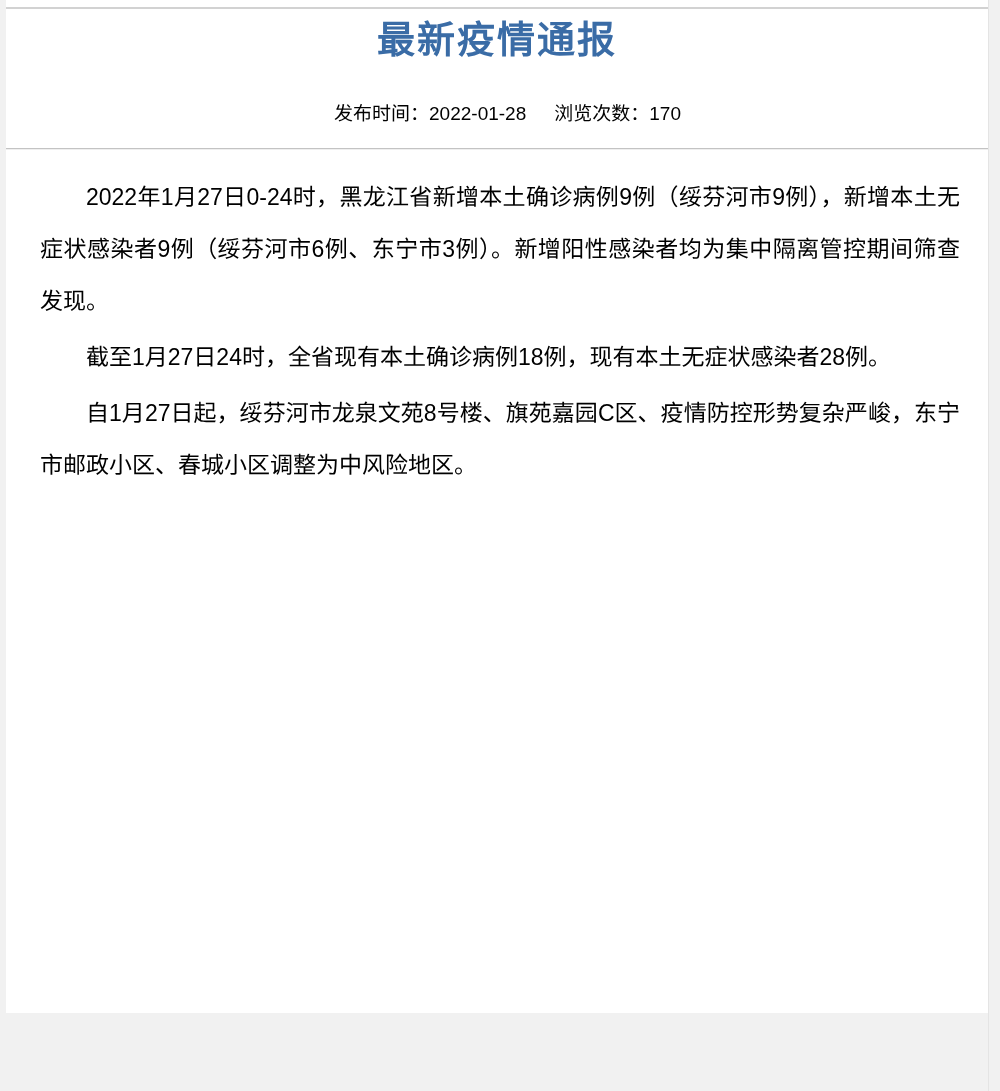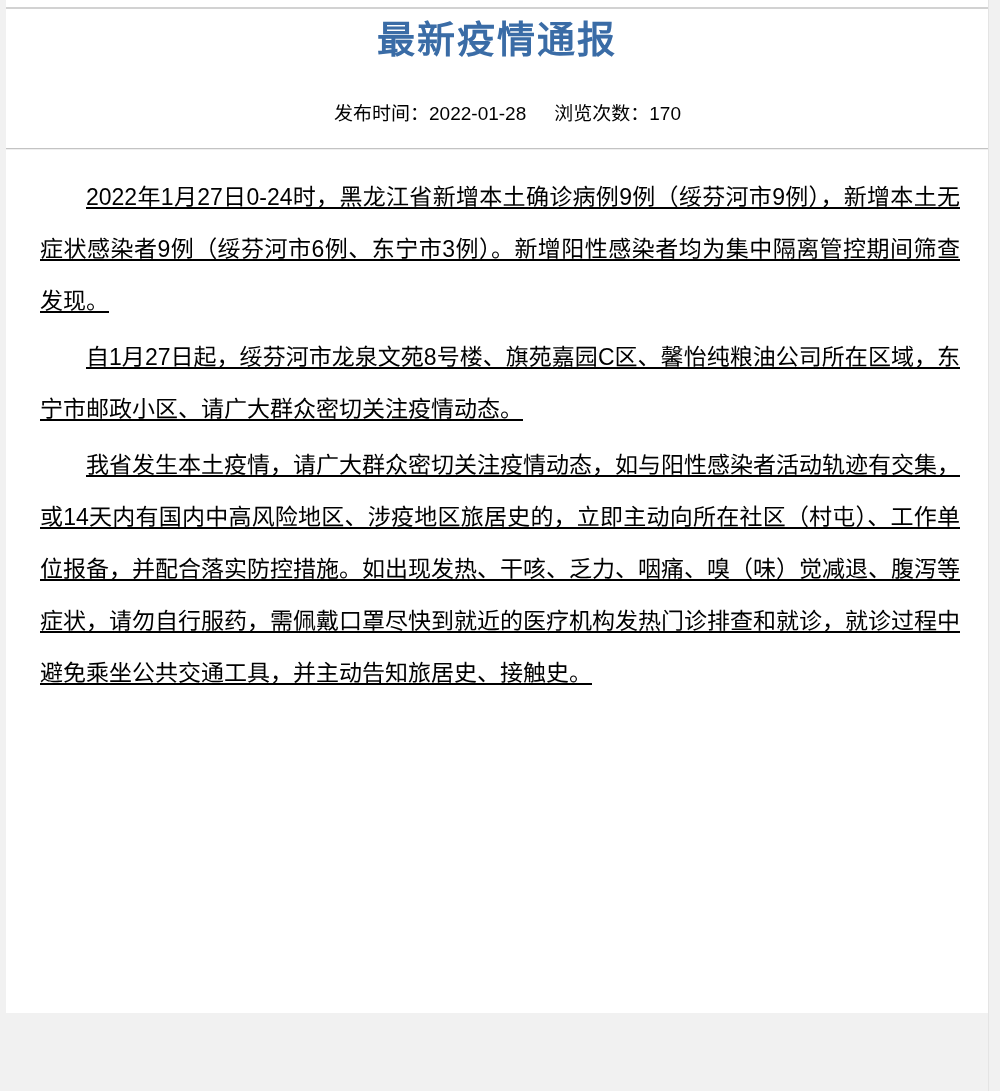--- a/index.html
+++ b/index.html
@@ -69,21 +69,20 @@
   .doc-body {
     padding: 21px 28px 0 34px;
     font-size: 23px;
     line-height: 52px;
     color: #000000;
     text-align: justify;
   }
   .doc-body p {
     margin: 0 0 4px 0;
     text-indent: 2em;
-    text-decoration: underline;
   }
 </style>
 </head>
 <body>
 
 <div class="page-frame">
   <div class="gutter gutter-left"></div>
   <div class="gutter gutter-right"></div>
 
   <div class="content-card">
@@ -94,17 +93,17 @@
 
       <div class="doc-meta">
         <span class="meta-pair"><span>发布时间：</span><span>2022-01-28</span></span><span class="meta-pair meta-views"><span>浏览次数：</span><span>170</span></span>
       </div>
     </header>
 
     <div class="divider"></div>
 
     <article class="doc-body">
       <p>2022年1月27日0-24时，黑龙江省新增本土确诊病例9例（绥芬河市9例），新增本土无症状感染者9例（绥芬河市6例、东宁市3例）。新增阳性感染者均为集中隔离管控期间筛查发现。</p>
-      <p>自1月27日起，绥芬河市龙泉文苑8号楼、旗苑嘉园C区、馨怡纯粮油公司所在区域，东宁市邮政小区、请广大群众密切关注疫情动态。</p>
-      <p>我省发生本土疫情，请广大群众密切关注疫情动态，如与阳性感染者活动轨迹有交集，或14天内有国内中高风险地区、涉疫地区旅居史的，立即主动向所在社区（村屯）、工作单位报备，并配合落实防控措施。如出现发热、干咳、乏力、咽痛、嗅（味）觉减退、腹泻等症状，请勿自行服药，需佩戴口罩尽快到就近的医疗机构发热门诊排查和就诊，就诊过程中避免乘坐公共交通工具，并主动告知旅居史、接触史。</p>
+      <p>截至1月27日24时，全省现有本土确诊病例18例，现有本土无症状感染者28例。</p>
+      <p>自1月27日起，绥芬河市龙泉文苑8号楼、旗苑嘉园C区、疫情防控形势复杂严峻，东宁市邮政小区、春城小区调整为中风险地区。</p>
     </article>
   </div>
 </div>
 
 </body></html>

